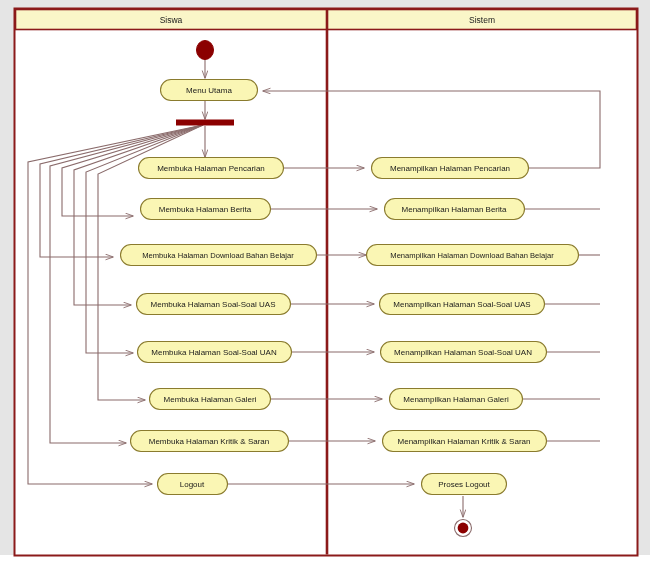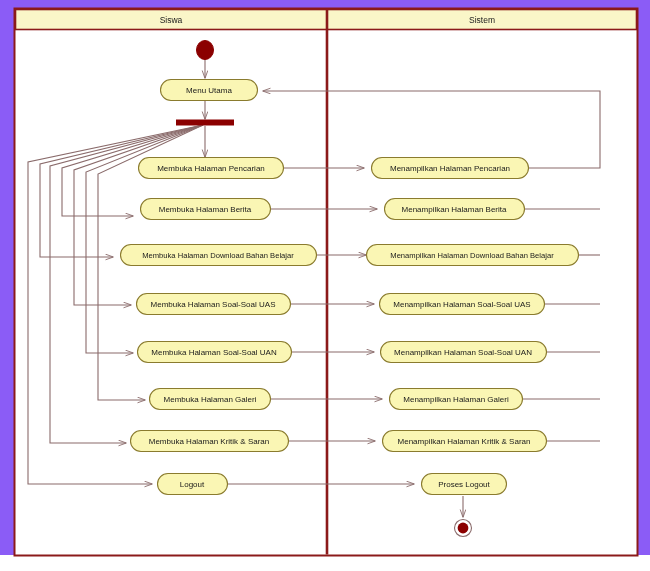--- a/index.html
+++ b/index.html
@@ -10,21 +10,21 @@
   body {
     width: 650px;
     height: 571px;
     font-family: "Liberation Sans", sans-serif;
     overflow: hidden;
   }
   #diagram-root {
     position: relative;
     width: 650px;
     height: 555px;
-    background: #8b5cf6;
+    background: #e5e5e5;
   }
   svg.canvas {
     display: block;
     width: 650px;
     height: 571px;
   }
   .lane-header-text,
   .node-text {
     font-family: "Liberation Sans", sans-serif;
     text-anchor: middle;

